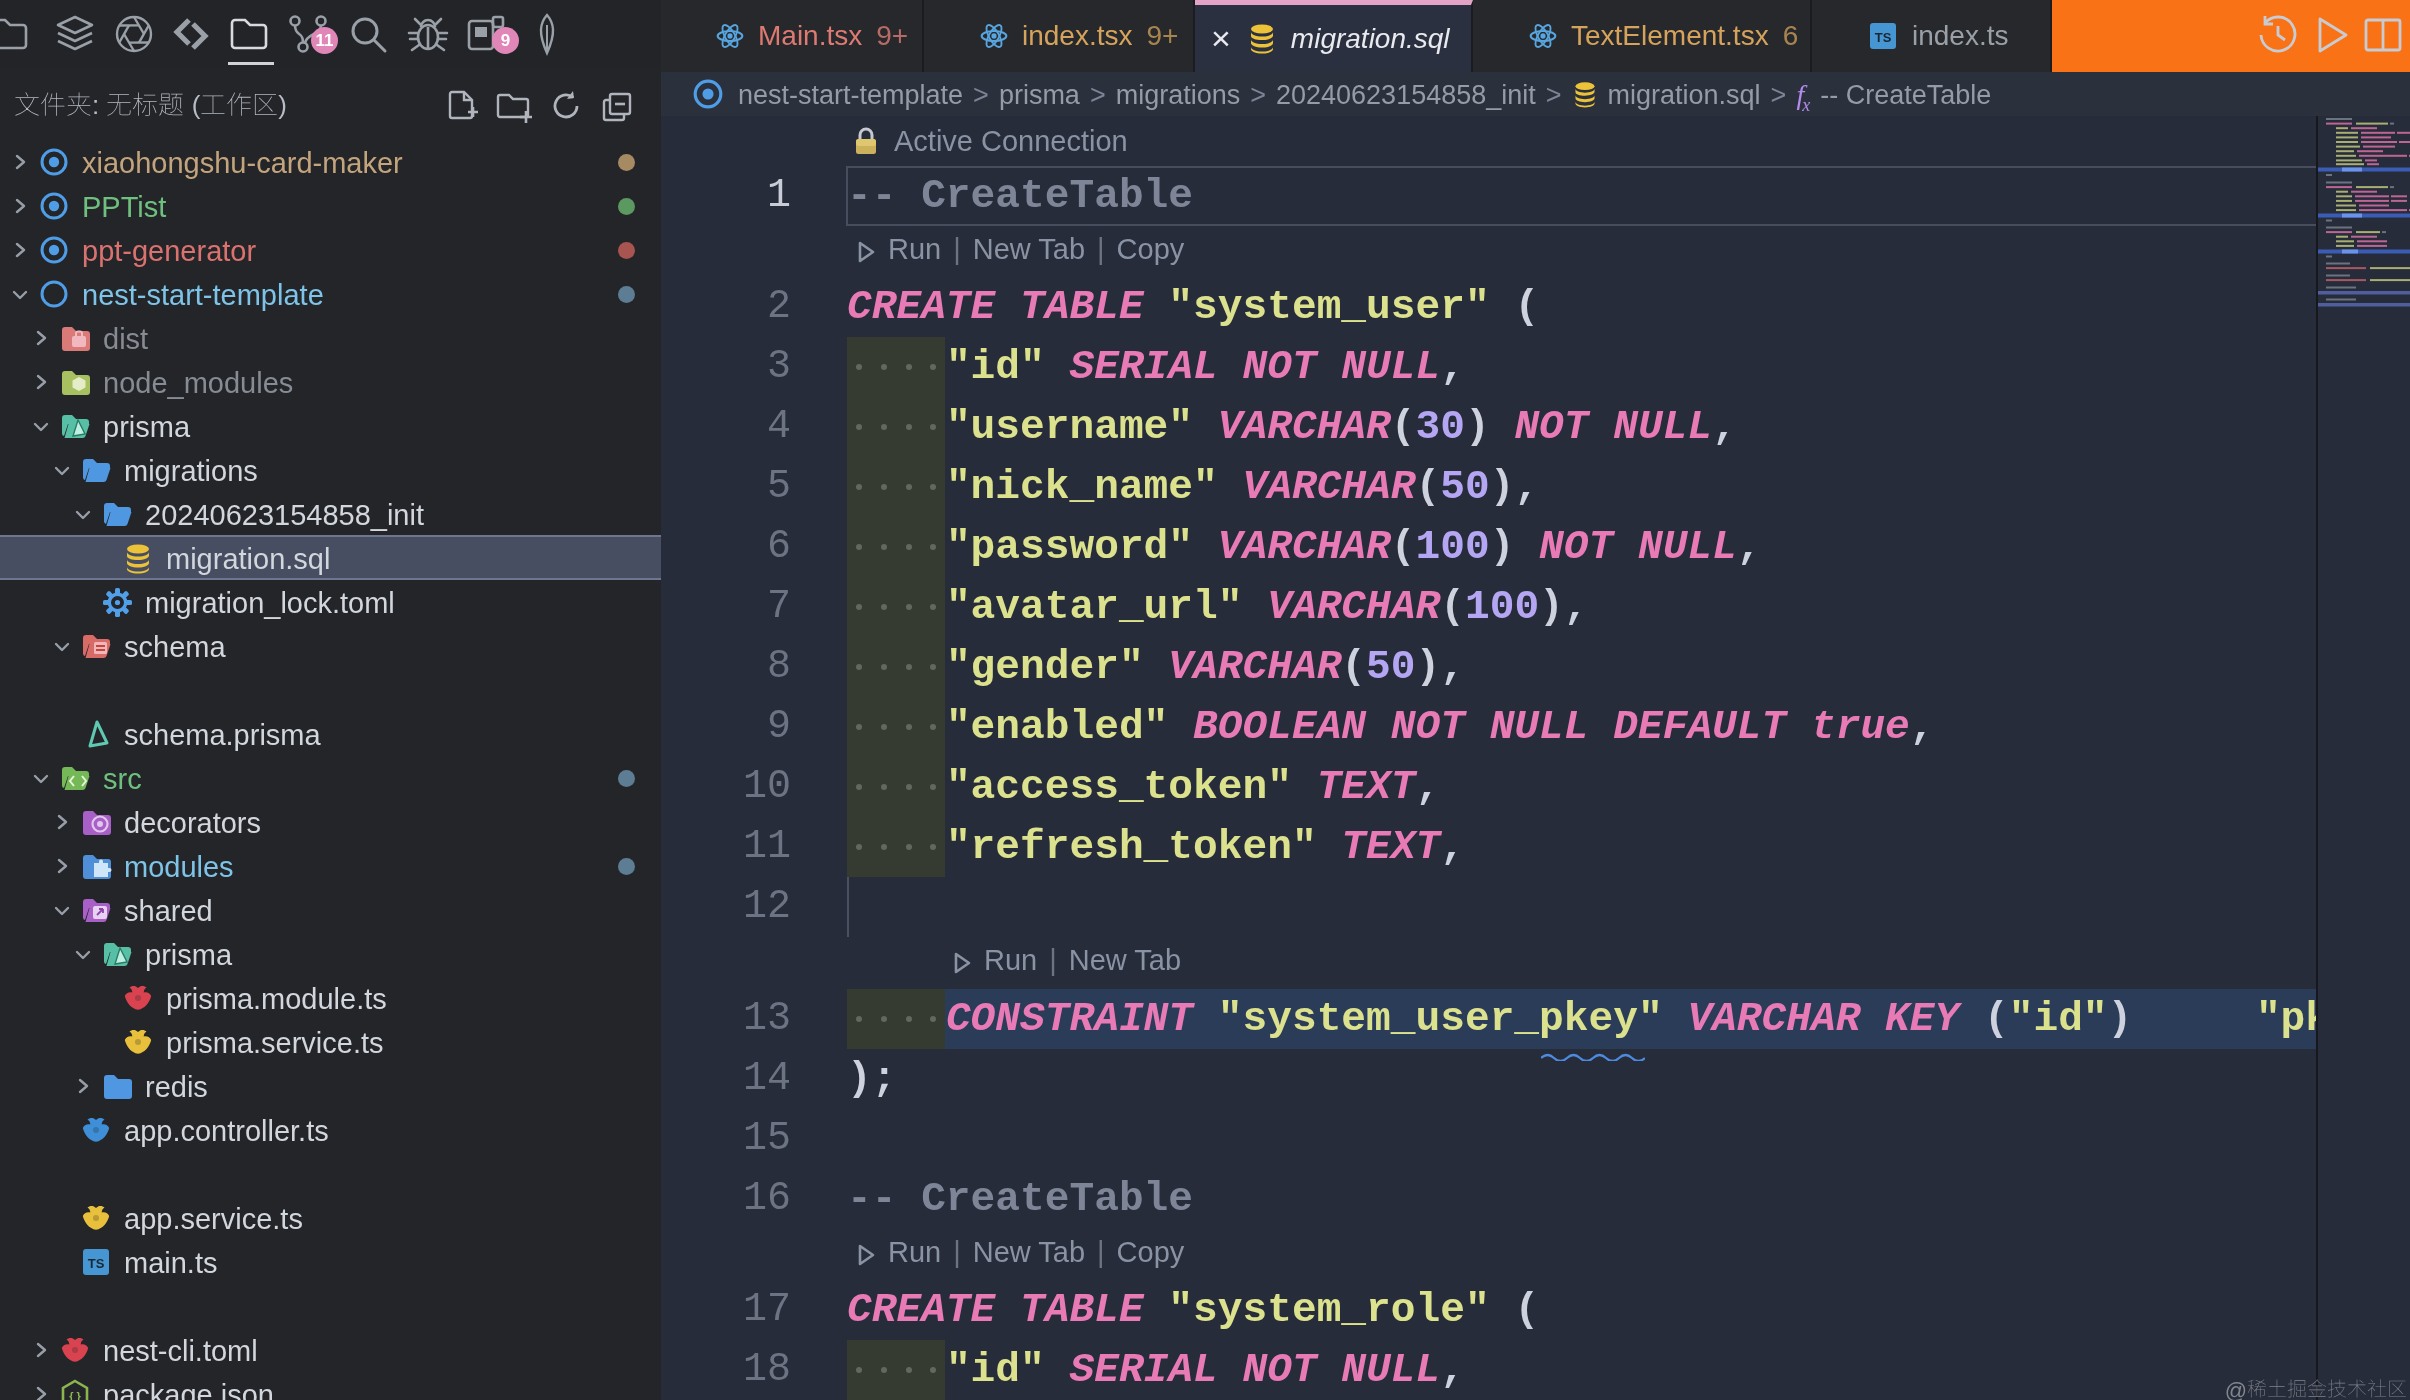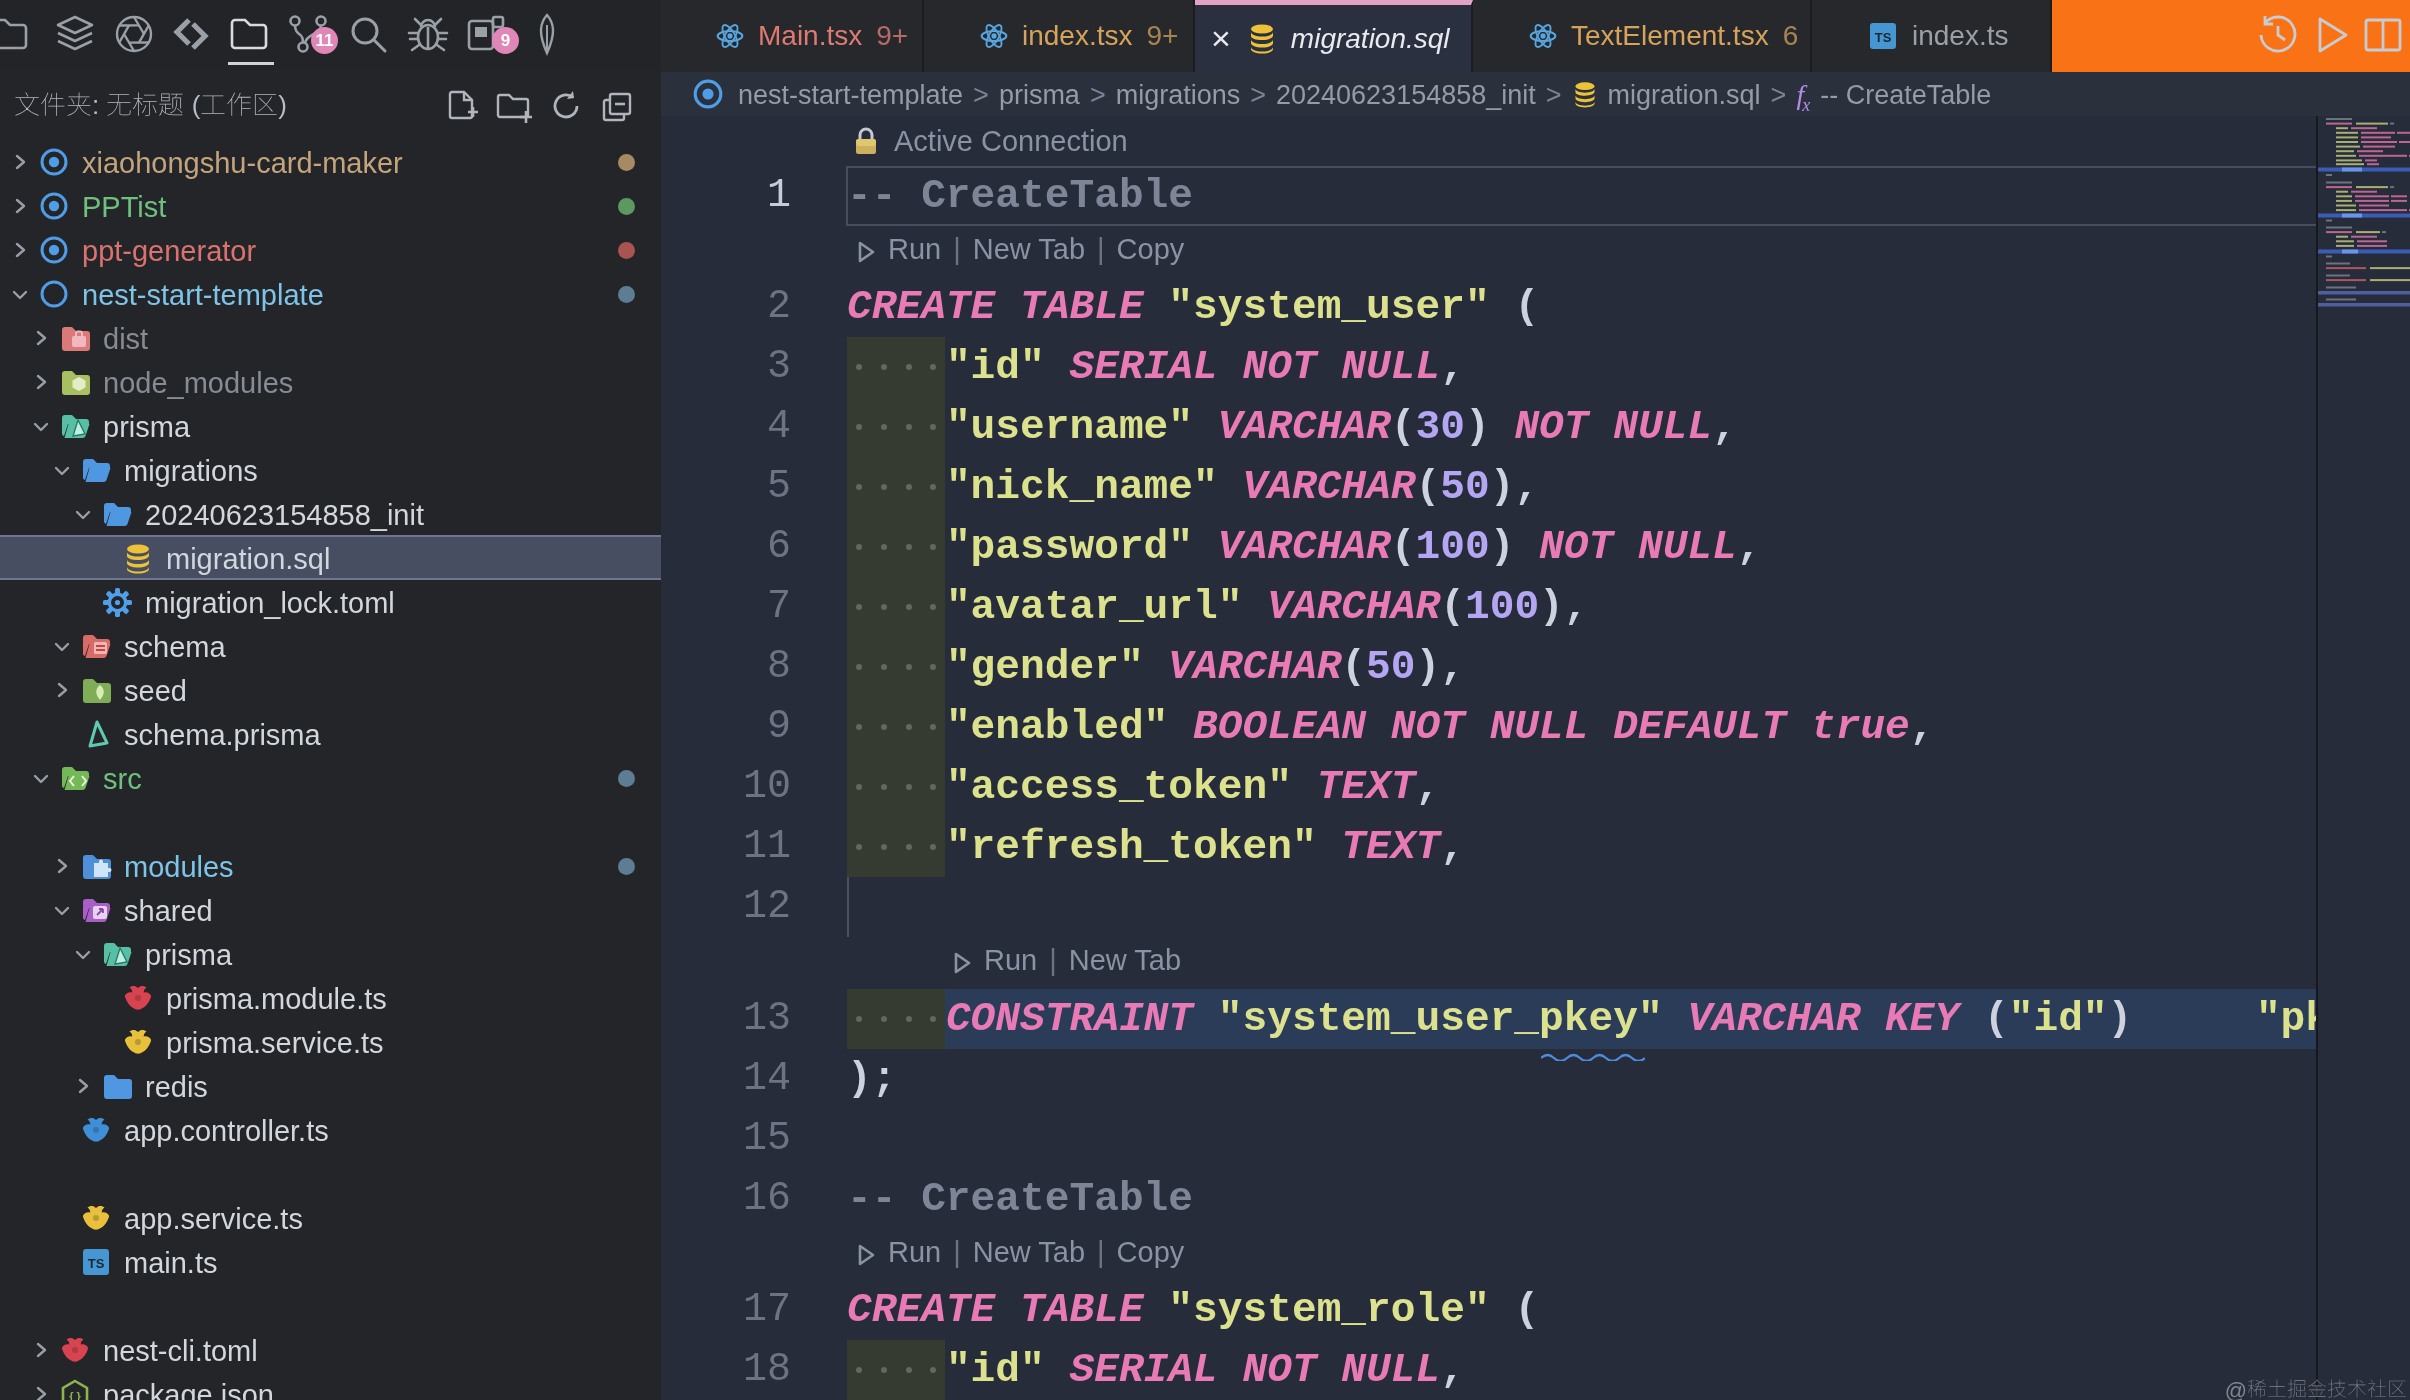--- a/index.html
+++ b/index.html
@@ -362,47 +362,48 @@
           </svg></div>
         <div class="ti" style="left:81px;top:7px"><svg width="32" height="30" viewBox="0 0 32 30">
             <path d="M2 7 a3 3 0 0 1 3-3 h7 l4 4 h10 a3 3 0 0 1 3 3 v2 H8 L4 25 a2.5 2.5 0 0 1-2-2.5 z" fill="#d96b66"></path>
             <path d="M8.5 13 H29.5 L25.5 25 a3 3 0 0 1-2.8 2 H4.5 z" fill="#d96b66"></path>
             <rect x="13" y="11" width="13" height="12" rx="1.5" fill="#f0b6bc"></rect>
             <line x1="15" y1="15" x2="24" y2="15" stroke="#c0392b" stroke-width="1.8"></line>
             <line x1="15" y1="19" x2="24" y2="19" stroke="#c0392b" stroke-width="1.8"></line>
           </svg></div>
         <div class="tt" style="left:124px;color:#d2d6dd">schema</div>
       </div>
-      <div class="trow" style="top:528px">
-        <div class="ti" style="left:52px;top:12px"><svg width="20" height="20" viewBox="0 0 20 20">
-            <path d="M7 4 L14 10 L7 16" fill="none" stroke="#989ea9" stroke-width="2.4" stroke-linecap="round" stroke-linejoin="round"></path>
-          </svg></div>
-        <div class="ti" style="left:81px;top:7px"><svg width="32" height="30" viewBox="0 0 32 30">
-            <path d="M2 7 a3 3 0 0 1 3-3 h7 l4 4 h11 a3 3 0 0 1 3 3 v14 a3 3 0 0 1-3 3 H5 a3 3 0 0 1-3-3 z" fill="#7fae56"></path>
-            <path d="M19 10 C24 14 24 19 19 25 C14 19 14 14 19 10 z" fill="#d8ecb8"></path>
-          </svg></div>
-        <div class="tt" style="left:124px;color:#d2d6dd">seed</div>
-      </div>
       <div class="trow" style="top:572px">
         <div class="ti" style="left:81px;top:7px"><svg width="30" height="30" viewBox="0 0 30 30">
             <path d="M16 3 L26 24 L9 27 z" fill="none" stroke="#5fc9b1" stroke-width="3" stroke-linejoin="round"></path>
           </svg></div>
         <div class="tt" style="left:124px;color:#d2d6dd">schema.prisma</div>
       </div>
       <div class="trow" style="top:616px">
         <div class="ti" style="left:31px;top:12px"><svg width="20" height="20" viewBox="0 0 20 20">
             <path d="M4 8 L10 14 L16 8" fill="none" stroke="#989ea9" stroke-width="2.4" stroke-linecap="round" stroke-linejoin="round"></path>
           </svg></div>
         <div class="ti" style="left:60px;top:7px"><svg width="32" height="30" viewBox="0 0 32 30">
             <path d="M2 7 a3 3 0 0 1 3-3 h7 l4 4 h10 a3 3 0 0 1 3 3 v2 H8 L4 25 a2.5 2.5 0 0 1-2-2.5 z" fill="#74b858"></path>
             <path d="M8.5 13 H29.5 L25.5 25 a3 3 0 0 1-2.8 2 H4.5 z" fill="#74b858"></path>
             <path d="M14 13 l-4 5 4 5 M22 13 l4 5 -4 5" stroke="#e8f4d8" stroke-width="2" fill="none"></path>
           </svg></div>
         <div class="tt" style="left:103px;color:#6fc07f">src</div>
         <div class="dot" style="background:#5c7d93"></div>
+      </div>
+      <div class="trow" style="top:660px">
+        <div class="ti" style="left:52px;top:12px"><svg width="20" height="20" viewBox="0 0 20 20">
+            <path d="M7 4 L14 10 L7 16" fill="none" stroke="#989ea9" stroke-width="2.4" stroke-linecap="round" stroke-linejoin="round"></path>
+          </svg></div>
+        <div class="ti" style="left:81px;top:7px"><svg width="32" height="30" viewBox="0 0 32 30">
+            <path d="M2 7 a3 3 0 0 1 3-3 h7 l4 4 h11 a3 3 0 0 1 3 3 v14 a3 3 0 0 1-3 3 H5 a3 3 0 0 1-3-3 z" fill="#a85fc6"></path>
+            <circle cx="19" cy="17" r="7.5" fill="none" stroke="#e2c6ee" stroke-width="2.2"></circle>
+            <circle cx="19" cy="17" r="3" fill="#e2c6ee"></circle>
+          </svg></div>
+        <div class="tt" style="left:124px;color:#d2d6dd">decorators</div>
       </div>
       <div class="trow" style="top:704px">
         <div class="ti" style="left:52px;top:12px"><svg width="20" height="20" viewBox="0 0 20 20">
             <path d="M7 4 L14 10 L7 16" fill="none" stroke="#989ea9" stroke-width="2.4" stroke-linecap="round" stroke-linejoin="round"></path>
           </svg></div>
         <div class="ti" style="left:81px;top:7px"><svg width="32" height="30" viewBox="0 0 32 30">
             <path d="M2 7 a3 3 0 0 1 3-3 h7 l4 4 h11 a3 3 0 0 1 3 3 v14 a3 3 0 0 1-3 3 H5 a3 3 0 0 1-3-3 z" fill="#4f8fd8"></path>
             <path d="M13 12 h5 v-1.5 a2 2 0 0 1 4 0 V12 h5 v5 h1.5 a2 2 0 0 1 0 4 H27 v5 h-14 z" fill="#cfe6f8"></path>
           </svg></div>
         <div class="tt" style="left:124px;color:#7ec4e8">modules</div>

